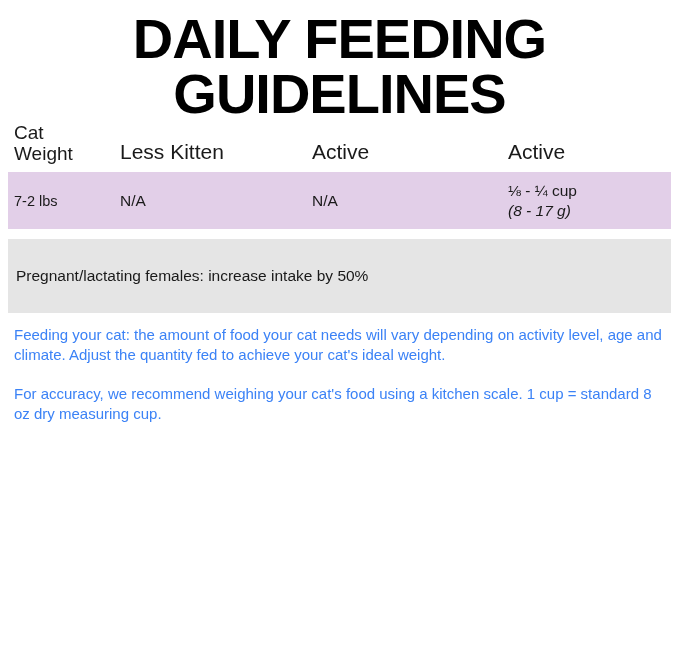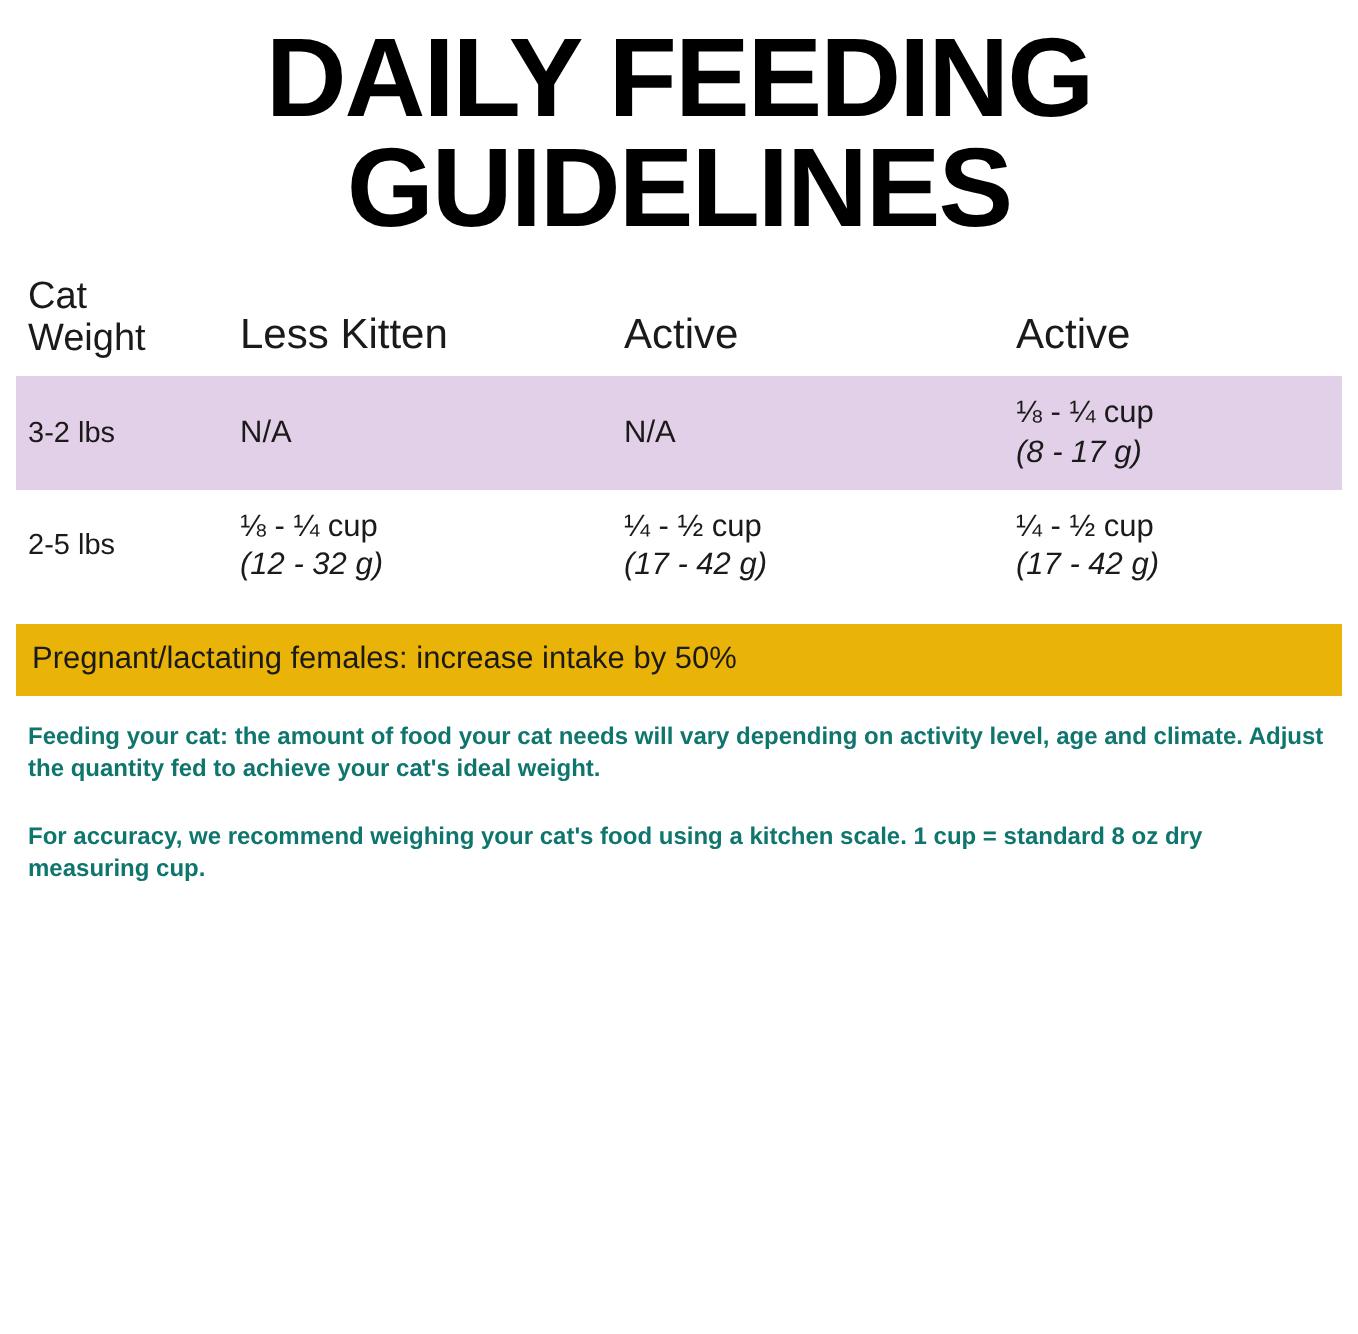--- a/index.html
+++ b/index.html
@@ -29,21 +29,20 @@
     padding-top: 12px;
     font-size: 56px;
     color: #000000;
   }
   .title .line1 { display: block; }
   .title .line2 { display: block; }
 
   table.feeding {
     width: 100%;
     border-collapse: collapse;
-    margin-top: 16px;
     table-layout: fixed;
   }
   table.feeding col.c1 { width: 104px; }
   table.feeding col.c2 { width: 192px; }
   table.feeding col.c3 { width: 196px; }
   table.feeding col.c4 { width: 171px; }
 
   table.feeding thead th {
     text-align: left;
     font-weight: normal;
@@ -76,33 +75,32 @@
   table.feeding tbody td .amt { display: block; }
   table.feeding tbody td .grams {
     display: block;
     font-style: italic;
   }
   table.feeding tbody td.na {
     font-size: 15.5px;
   }
 
   .note-bar {
-    background: #eab308;
+    background: #e5e5e5;
     margin-top: 10px;
-    padding: 9px 8px;
+    padding: 28px 8px;
     font-size: 15.5px;
     color: #1a1a1a;
   }
   .footnote {
-    font-size: 12px;
+    font-size: 15px;
     line-height: 1.35;
-    color: #0f766e;
+    color: #3b82f6;
     padding: 0 6px;
     margin-top: 12px;
-    font-weight: bold;
   }
   .footnote.second {
     margin-top: 18px;
   }
 </style>
 </head>
 <body>
 
 <div class="page">
 
@@ -125,48 +123,33 @@
           <span>Weight</span>
         </th>
         <th>Less Kitten</th>
         <th>Active</th>
         <th>Active</th>
       </tr>
     </thead>
     <tbody>
 
       <tr class="shaded">
-        <td class="weight">3-2 lbs</td>
+        <td class="weight">7-2 lbs</td>
         <td class="na">
           <span class="amt">N/A</span>
         </td>
         <td class="na">
           <span class="amt">N/A</span>
         </td>
         <td>
           <span class="amt">⅛ - ¼ cup</span>
           <span class="grams">(8 - 17 g)</span>
         </td>
       </tr>
 
-      <tr>
-        <td class="weight">2-5 lbs</td>
-        <td>
-          <span class="amt">⅛ - ¼ cup</span>
-          <span class="grams">(12 - 32 g)</span>
-        </td>
-        <td>
-          <span class="amt">¼ - ½ cup</span>
-          <span class="grams">(17 - 42 g)</span>
-        </td>
-        <td>
-          <span class="amt">¼ - ½ cup</span>
-          <span class="grams">(17 - 42 g)</span>
-        </td>
-      </tr>
 
 
 
 
 
     </tbody>
   </table>
 
   <div class="note-bar">Pregnant/lactating females: increase intake by 50%</div>
 

